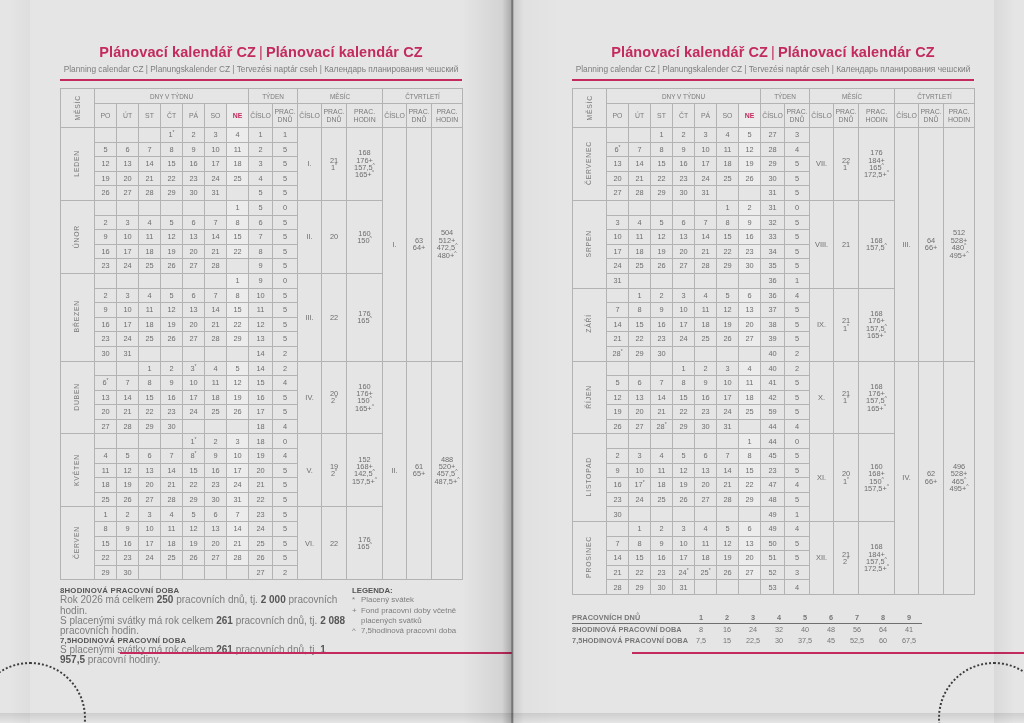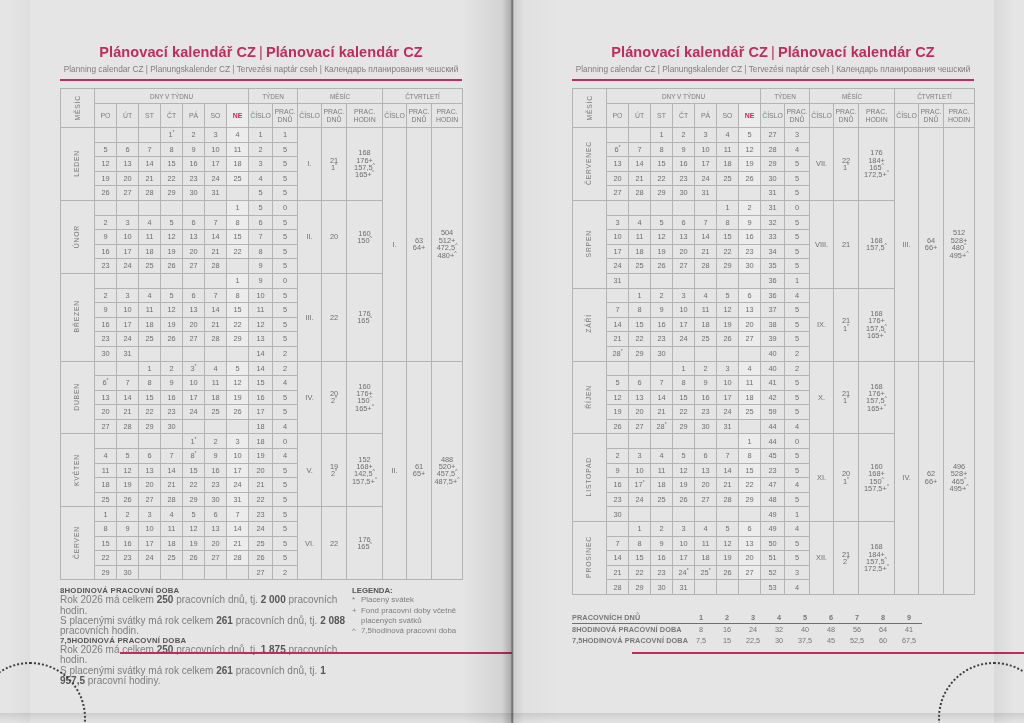--- a/index.html
+++ b/index.html
@@ -492,21 +492,20 @@
               <td class="wd">2</td>
             </tr>
           </tbody>
         </table>
       <div class="footer-left">
         <div class="fl-hours" id="fl-hours">
             <h4>8HODINOVÁ PRACOVNÍ DOBA</h4>
             <p>Rok 2026 má celkem <b>250</b> pracovních dnů, tj. <b>2 000</b> pracovních hodin.</p>
             <p>S placenými svátky má rok celkem <b>261</b> pracovních dnů, tj. <b>2 088</b> pracovních hodin.</p>
             <h4>7,5HODINOVÁ PRACOVNÍ DOBA</h4>
-            <p>Rok 2026 má celkem <b>250</b> pracovních dnů, tj. <b>1 875</b> pracovních hodin.</p>
             <p>S placenými svátky má rok celkem <b>261</b> pracovních dnů, tj. <b>1 957,5</b> pracovní hodiny.</p>
           </div>
         <div class="legend">
           <h4>LEGENDA:</h4>
           <div id="legend-items">
               <div class="li">
                 <span class="sym">*</span>
                 <span>Placený svátek</span>
               </div>
               <div class="li">

